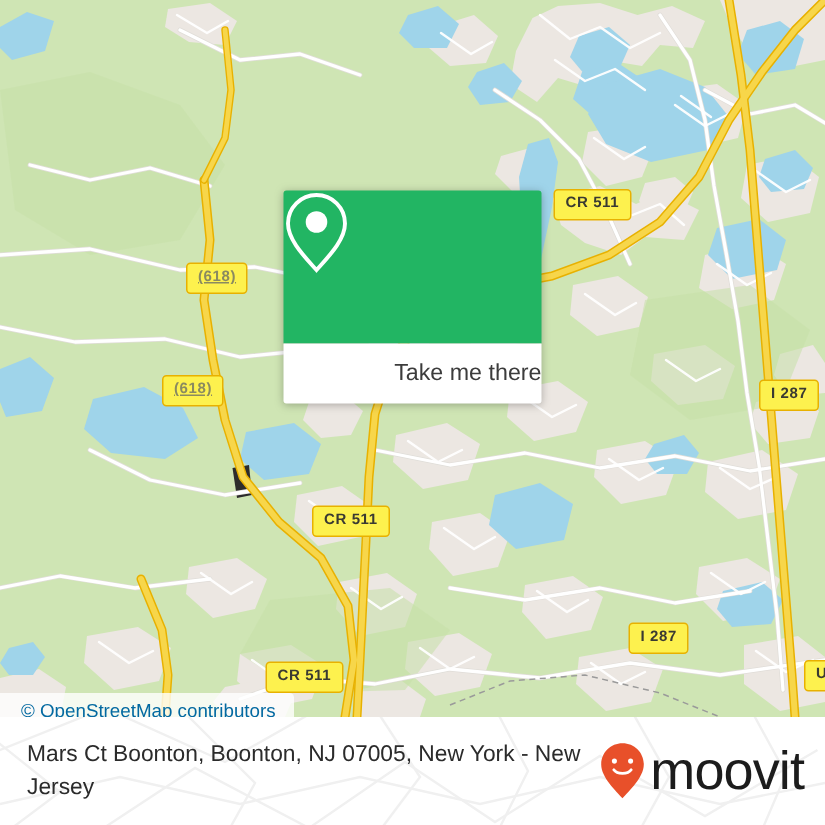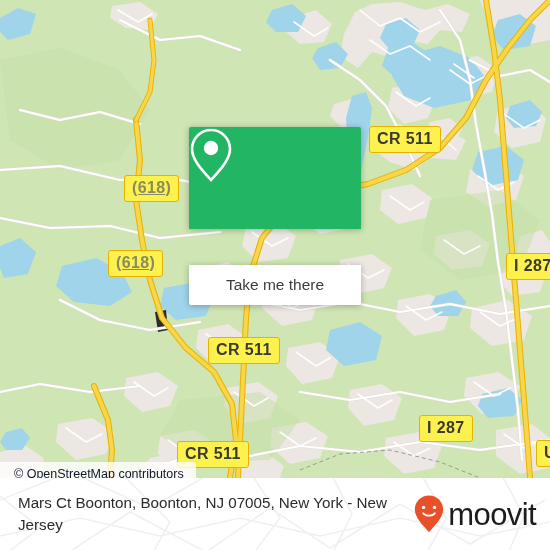--- a/index.html
+++ b/index.html
@@ -18,21 +18,21 @@
   }
   #map svg{position:absolute;left:0;top:0;display:block;}
 
   
   .shield{
     position:absolute;
     background:#fdf14e;
     border:1.6px solid #e8b100;
     border-radius:3px;
     color:#3a3a32;
-    font-size:16px;
+    font-size:10px;
     font-weight:bold;
     letter-spacing:.4px;
     line-height:1;
     padding:4px 7px 5px 7px;
     white-space:nowrap;
     box-sizing:border-box;
     text-align:center;
   }
   .shield.soft{ color:#8a8a60;text-decoration:underline; }
 
@@ -45,41 +45,40 @@
   #popup-top{
     background:#22b563;
     height:102px;
     border-radius:2px 2px 0 0;
     display:flex;align-items:center;justify-content:center;
   }
   #popup-bottom{
     background:#ffffff;
     height:40px;
     border-radius:0 0 2px 2px;
-    display:flex;align-items:center;justify-content:center;
+    display:flex;align-items:center;justify-content:flex-end;
     color:#3c3c3c;
     font-size:15.5px;
-    margin-top:36px;
   }
   #popup-tail{
     position:absolute;left:50%;top:142px;
     transform:translateX(-50%);
     width:0;height:0;
     border-left:11px solid transparent;
     border-right:11px solid transparent;
     border-top:13px solid #ffffff;
   }
 
   
   #attribution{
     position:absolute;left:0;top:462px;
     background:rgba(255,255,255,.80);
     padding:5px 12px 6px 14px;
     font-size:12.5px;
-    color:#0f172a;
+    color:#0369a1;
     white-space:nowrap;
     border-radius:0 3px 0 0;
   }
 
   
   #footer{
     position:absolute;left:0;top:478px;width:550px;height:72px;
     background:#ffffff;
     overflow:hidden;
   }
@@ -96,21 +95,21 @@
     font-size:15.2px;
     line-height:1.42;
     color:#2b2b2b;
     padding-right:10px;
   }
   #moovit-logo{
     display:flex;align-items:center;gap:4px;
     flex:0 0 auto;
   }
   #moovit-word{
-    font-size:31px;
+    font-size:36px;
     color:#1c1c1c;
     letter-spacing:-0.6px;
     font-weight:normal;
     line-height:1;
   }
 </style>
 </head>
 <body>
 
 <div id="app">

